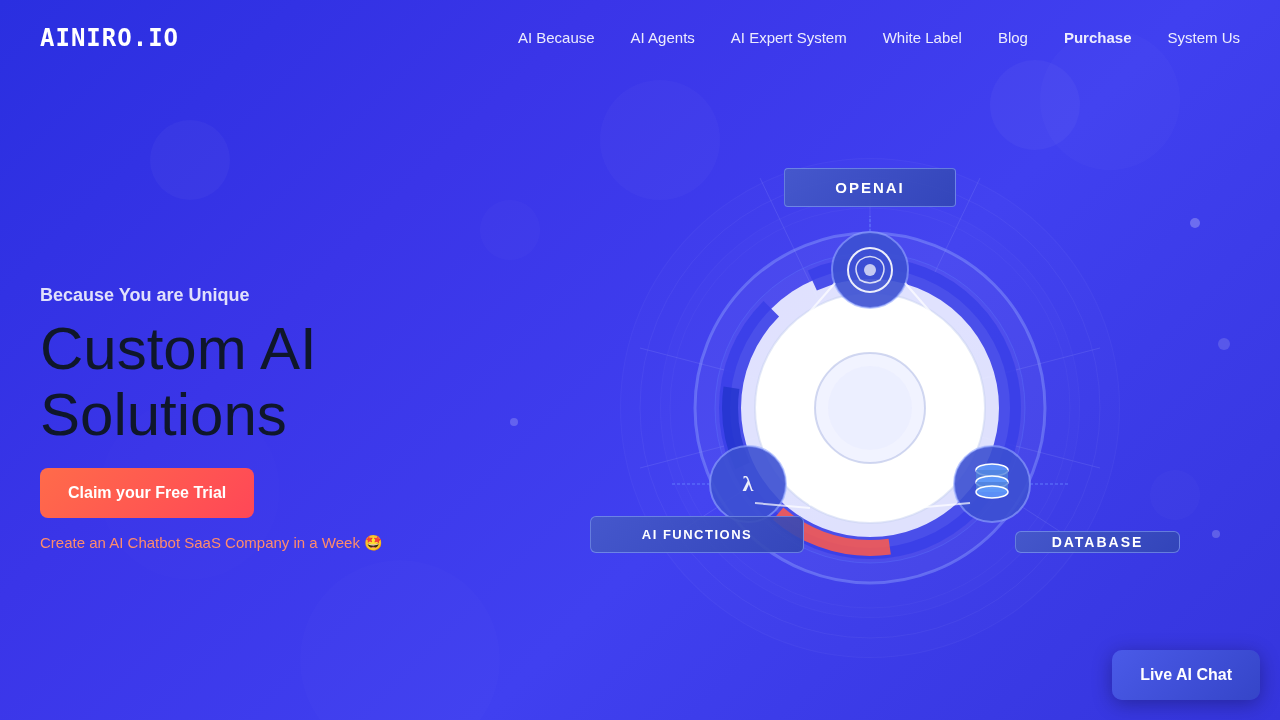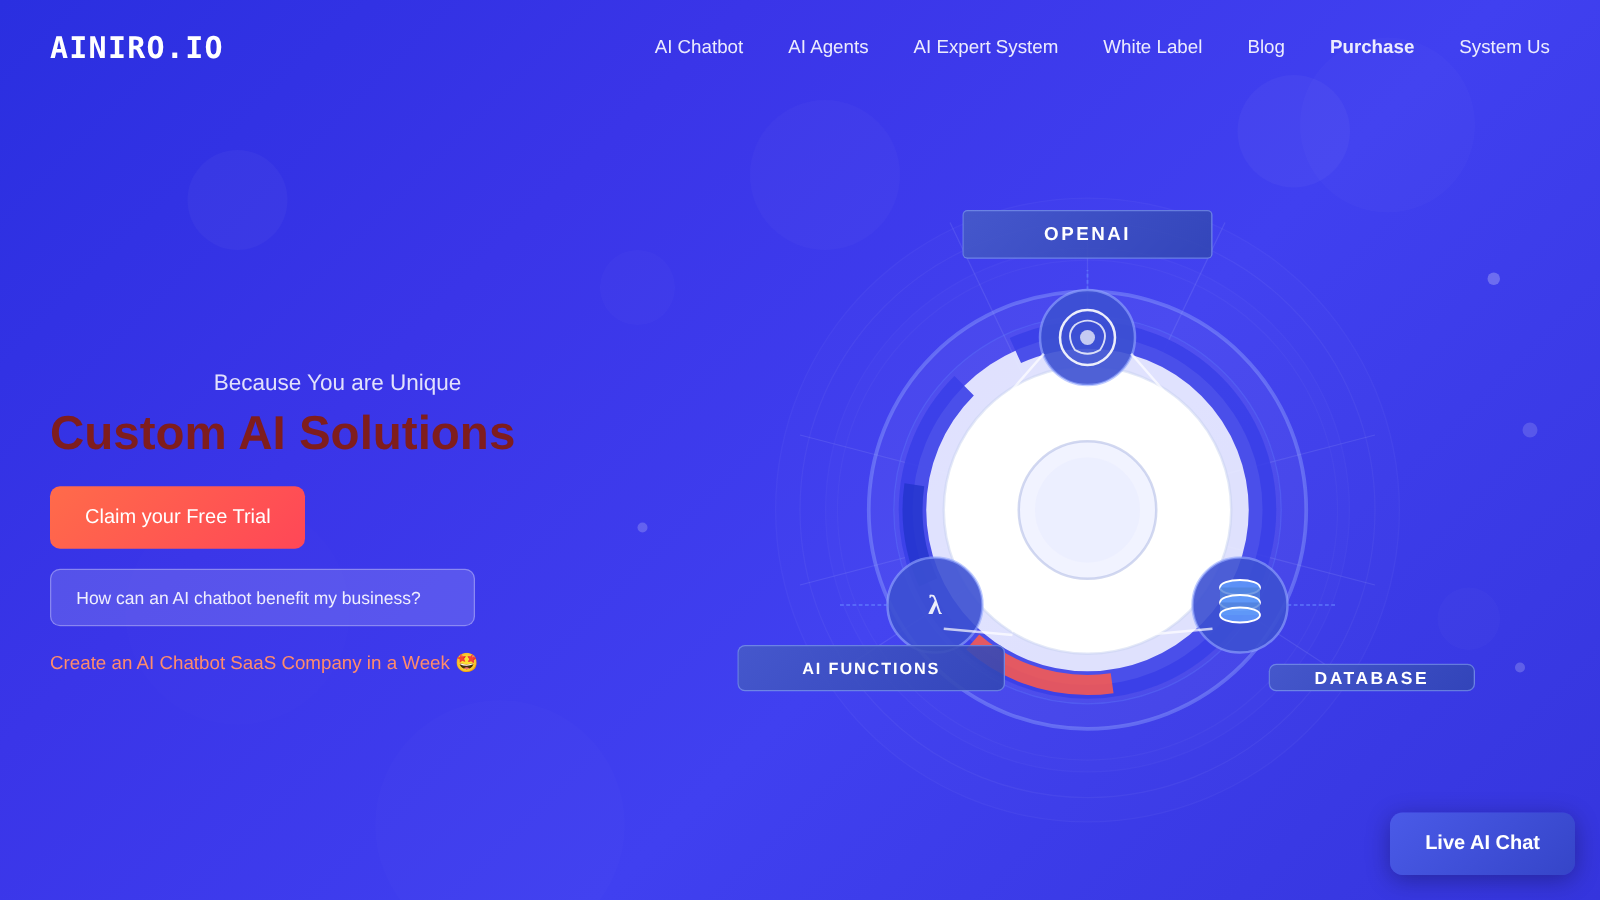--- a/index.html
+++ b/index.html
@@ -81,50 +81,49 @@
       height: calc(720px - 76px);
     }
 
     .left-panel {
       flex: 0 0 460px;
       padding-top: 20px;
     }
 
     .tagline {
       font-size: 18px;
-      font-weight: 400;
+      font-weight: 700;
       color: rgba(255,255,255,0.85);
       margin-bottom: 10px;
-      text-align: center;
     }
 
     .headline {
-      font-size: 38px;
-      font-weight: 700;
+      font-size: 60px;
+      font-weight: 400;
       line-height: 1.1;
       margin-bottom: 20px;
-      color: #7f1d1d;
+      color: #0f172a;
     }
 
     .description {
       font-size: 15px;
       line-height: 1.6;
       color: rgba(255,255,255,0.85);
       max-width: 400px;
       margin-bottom: 32px;
     }
 
     .cta-button {
       background: linear-gradient(135deg, #ff6b4a, #ff4757);
       color: white;
       border: none;
       padding: 16px 28px;
       border-radius: 8px;
       font-size: 16px;
-      font-weight: 400;
+      font-weight: 700;
       cursor: pointer;
       margin-bottom: 16px;
       display: block;
     }
 
     .query-button {
       background: rgba(255,255,255,0.15);
       color: rgba(255,255,255,0.9);
       border: 1px solid rgba(255,255,255,0.3);
       padding: 14px 20px;
@@ -175,21 +174,21 @@
       justify-content: center;
       text-transform: uppercase;
       border: 1px solid rgba(255,255,255,0.3);
     }
 
     .openai-label {
       background: rgba(70, 100, 200, 0.85);
       top: 20px;
       left: 50%;
       transform: translateX(-50%);
-      width: 200px;
+      width: 172px;
       clip-path: polygon(10px 0%, calc(100% - 10px) 0%, 100% 50%, calc(100% - 10px) 100%, 10px 100%, 0% 50%);
       clip-path: none;
       border-radius: 4px;
     }
 
     .ai-functions-label {
       background: rgba(70, 100, 200, 0.85);
       bottom: 120px;
       left: -30px;
       width: 180px;
@@ -239,37 +238,36 @@
   <div class="bg-circle" style="width:50px;height:50px;bottom:200px;right:80px;opacity:0.3;"></div>
   <div class="bg-circle" style="width:200px;height:200px;bottom:-40px;left:300px;opacity:0.15;background:rgba(255,255,255,0.08);"></div>
   <div class="bg-circle" style="width:180px;height:180px;top:400px;left:100px;opacity:0.1;background:rgba(255,255,255,0.06);"></div>
 </div>
 
 <nav>
   <div class="logo">
     <span class="logo-text">AINIRO.IO</span>
   </div>
   <ul class="nav-links">
-    <li><a href="#">AI Chatbot</a></li>
+    <li><a href="#">AI Because</a></li>
     <li><a href="#">AI Agents</a></li>
     <li><a href="#">AI Expert System</a></li>
     <li><a href="#">White Label</a></li>
     <li><a href="#">Blog</a></li>
     <li><a href="#" class="bold">Purchase</a></li>
     <li><a href="#">System Us</a></li>
   </ul>
 </nav>
 
 <div class="main-content">
 
   <div class="left-panel">
     <p class="tagline">Because You are Unique</p>
     <h1 class="headline">Custom AI Solutions</h1>
     <button class="cta-button">Claim your Free Trial</button>
-    <button class="query-button">How can an AI chatbot benefit my business?</button>
     <a href="#" class="blog-link">Create an AI Chatbot SaaS Company in a Week 🤩</a>
   </div>
 
   <div class="right-panel">
 
     <div class="deco-circle" style="width:500px;height:500px;top:50%;left:50%;transform:translate(-50%,-50%);opacity:0.3;"></div>
     <div class="deco-circle" style="width:420px;height:420px;top:50%;left:50%;transform:translate(-50%,-50%);opacity:0.25;"></div>
 
     <div class="diagram-container">
 

